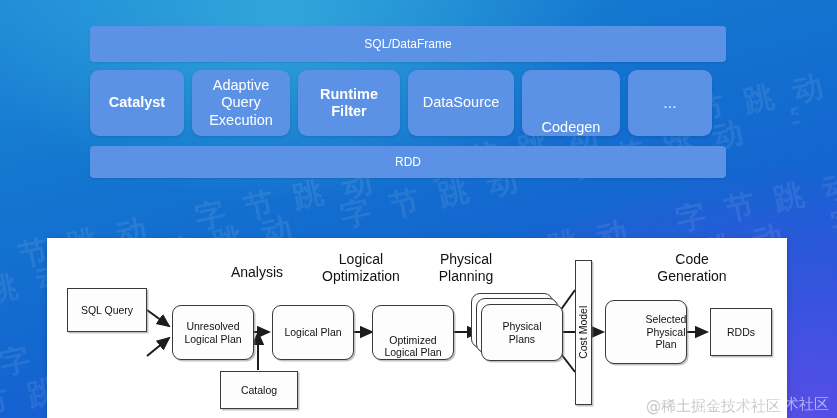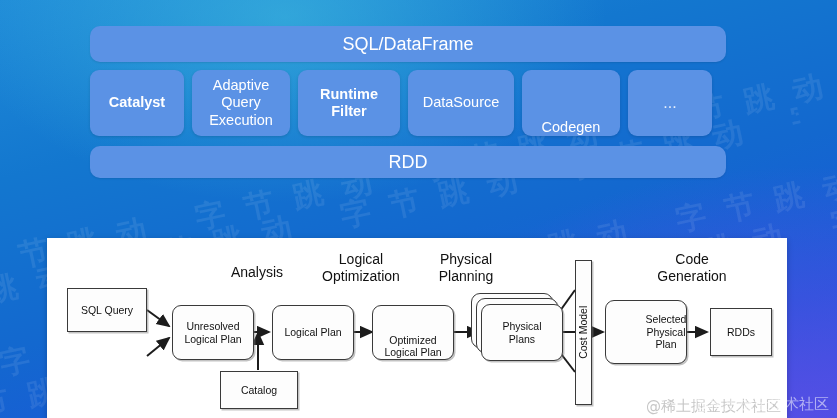--- a/index.html
+++ b/index.html
@@ -47,23 +47,23 @@
 
   
   .stack {
     position: absolute;
     left: 90px;
     top: 26px;
     width: 636px;
   }
   .bar {
     background: #5b92e5;
-    border-radius: 10px;
+    border-radius: 4px;
     color: #ffffff;
-    font-size: 18px;
+    font-size: 12px;
     display: flex;
     align-items: center;
     justify-content: center;
     box-shadow: 0 1px 2px rgba(0,0,0,0.10);
   }
   .bar-top {
     height: 36px;
   }
   .row-mid {
     display: flex;

